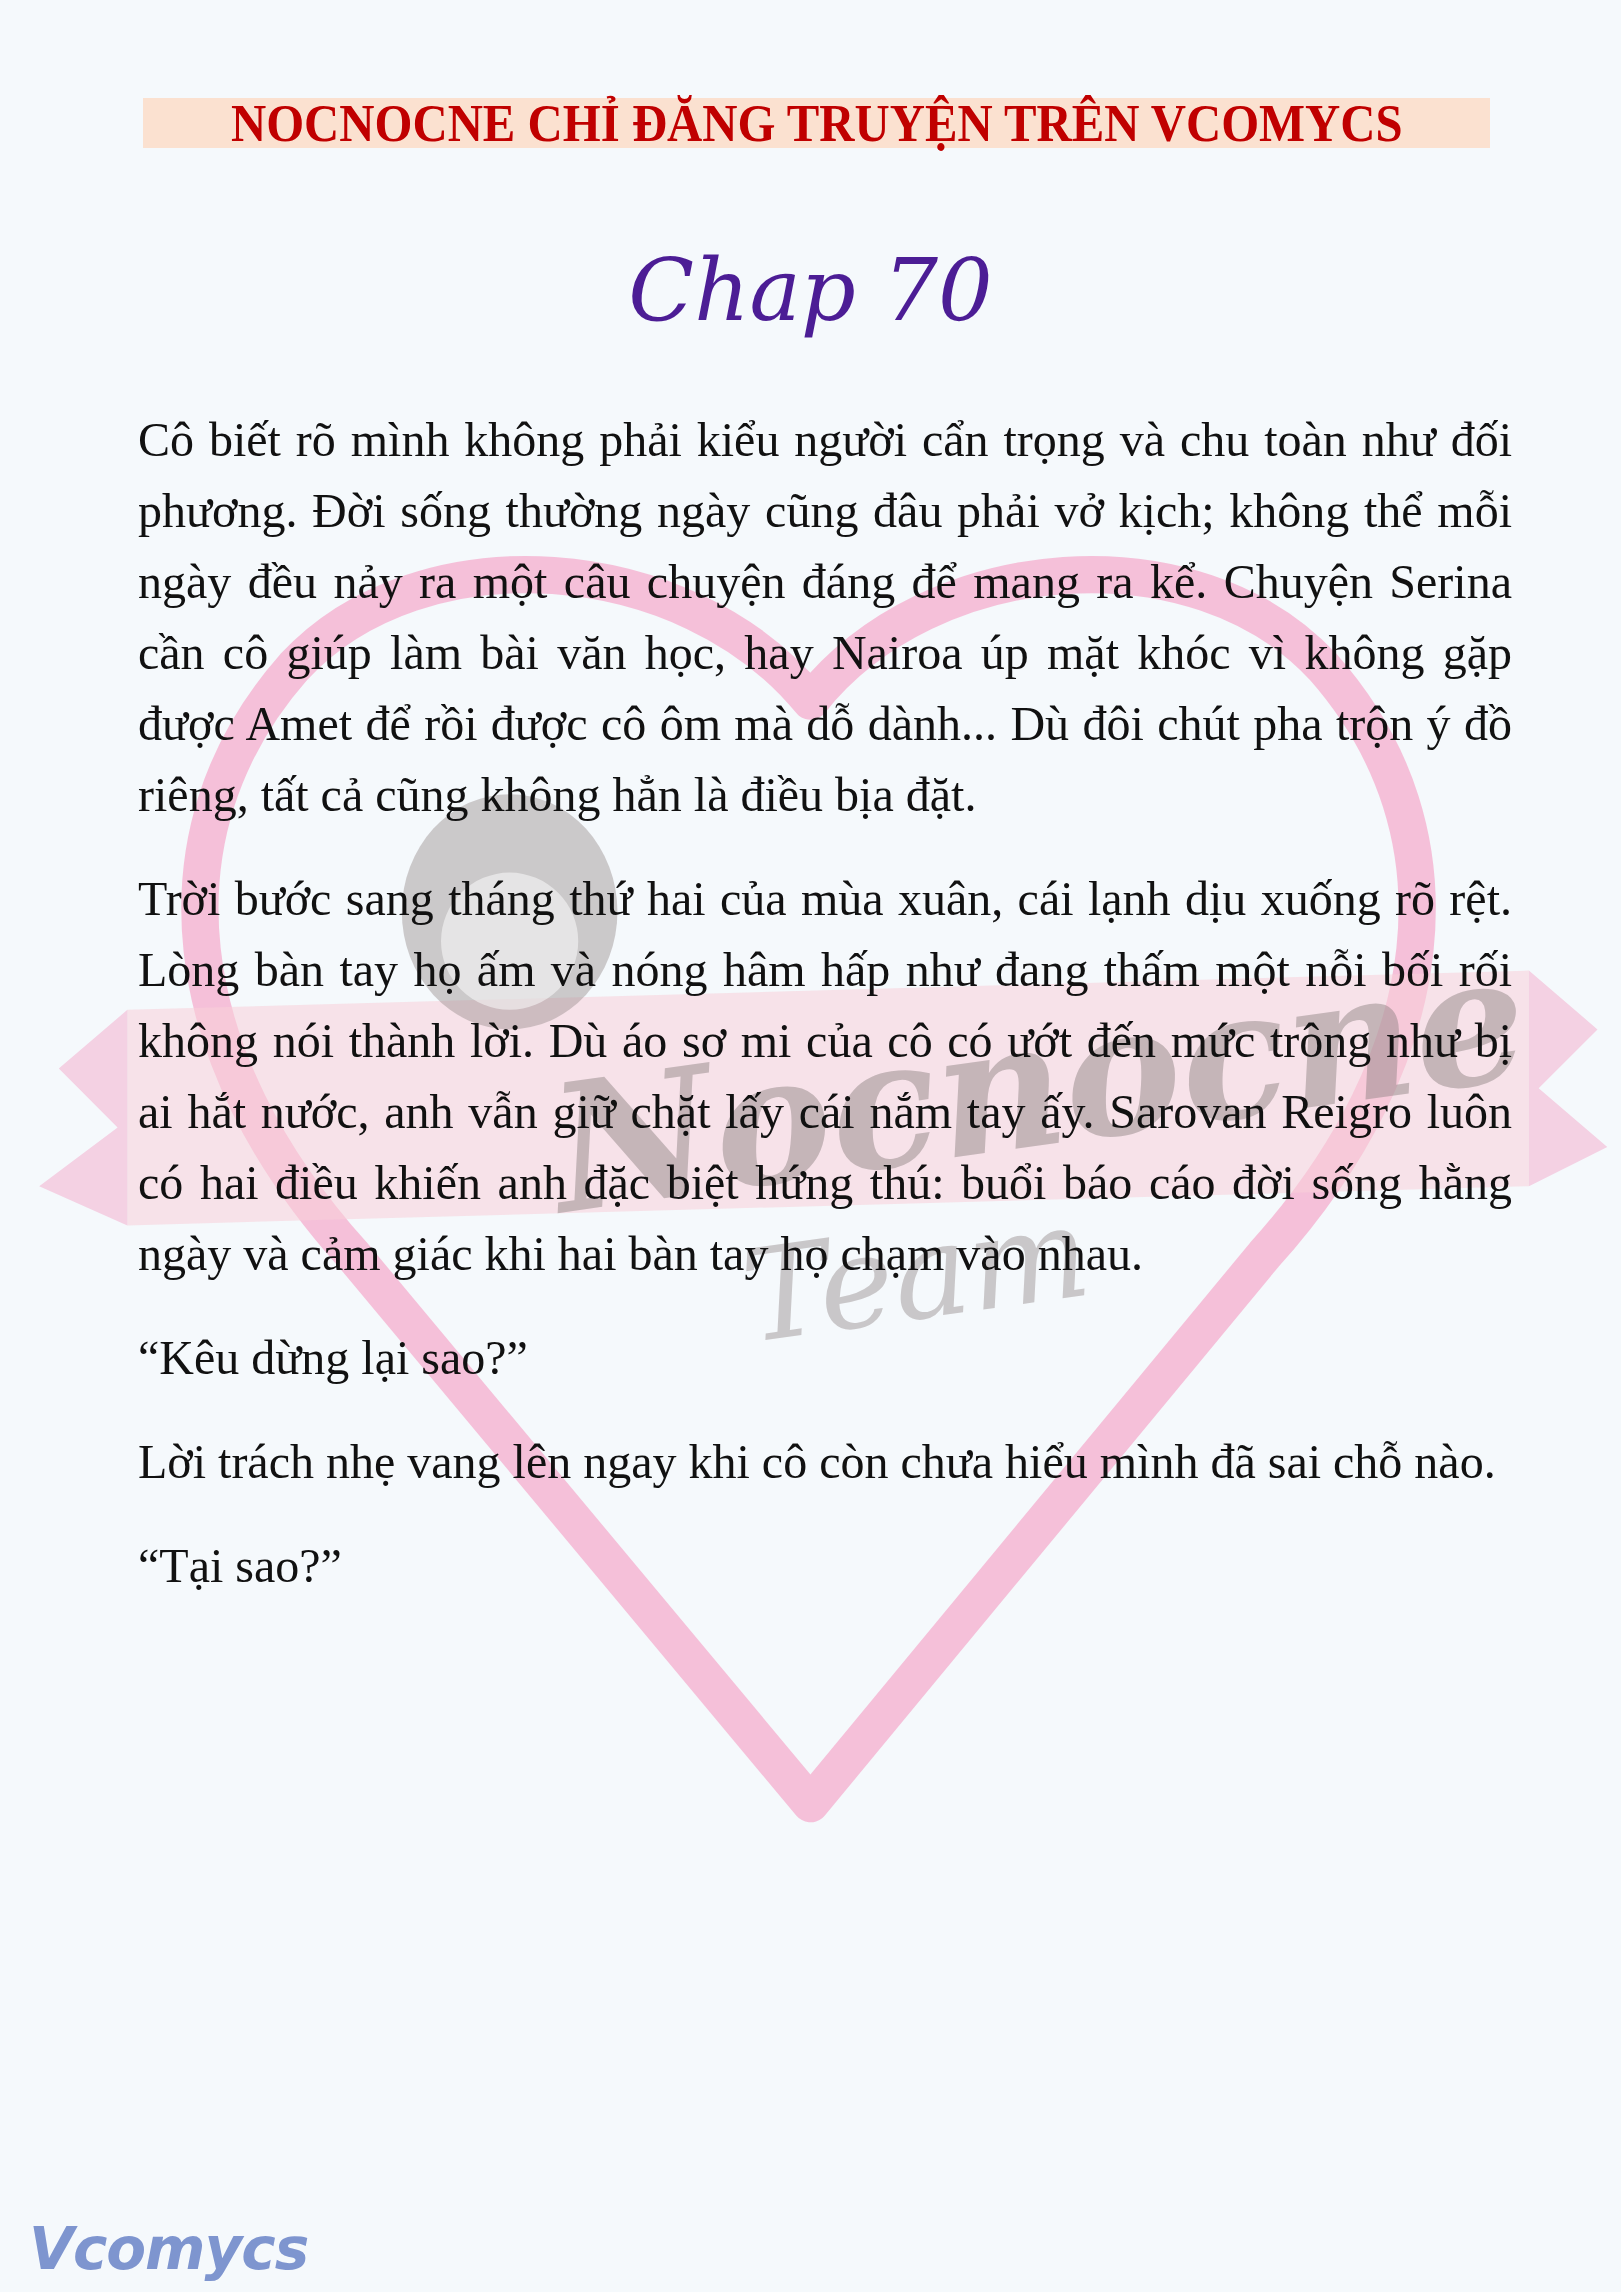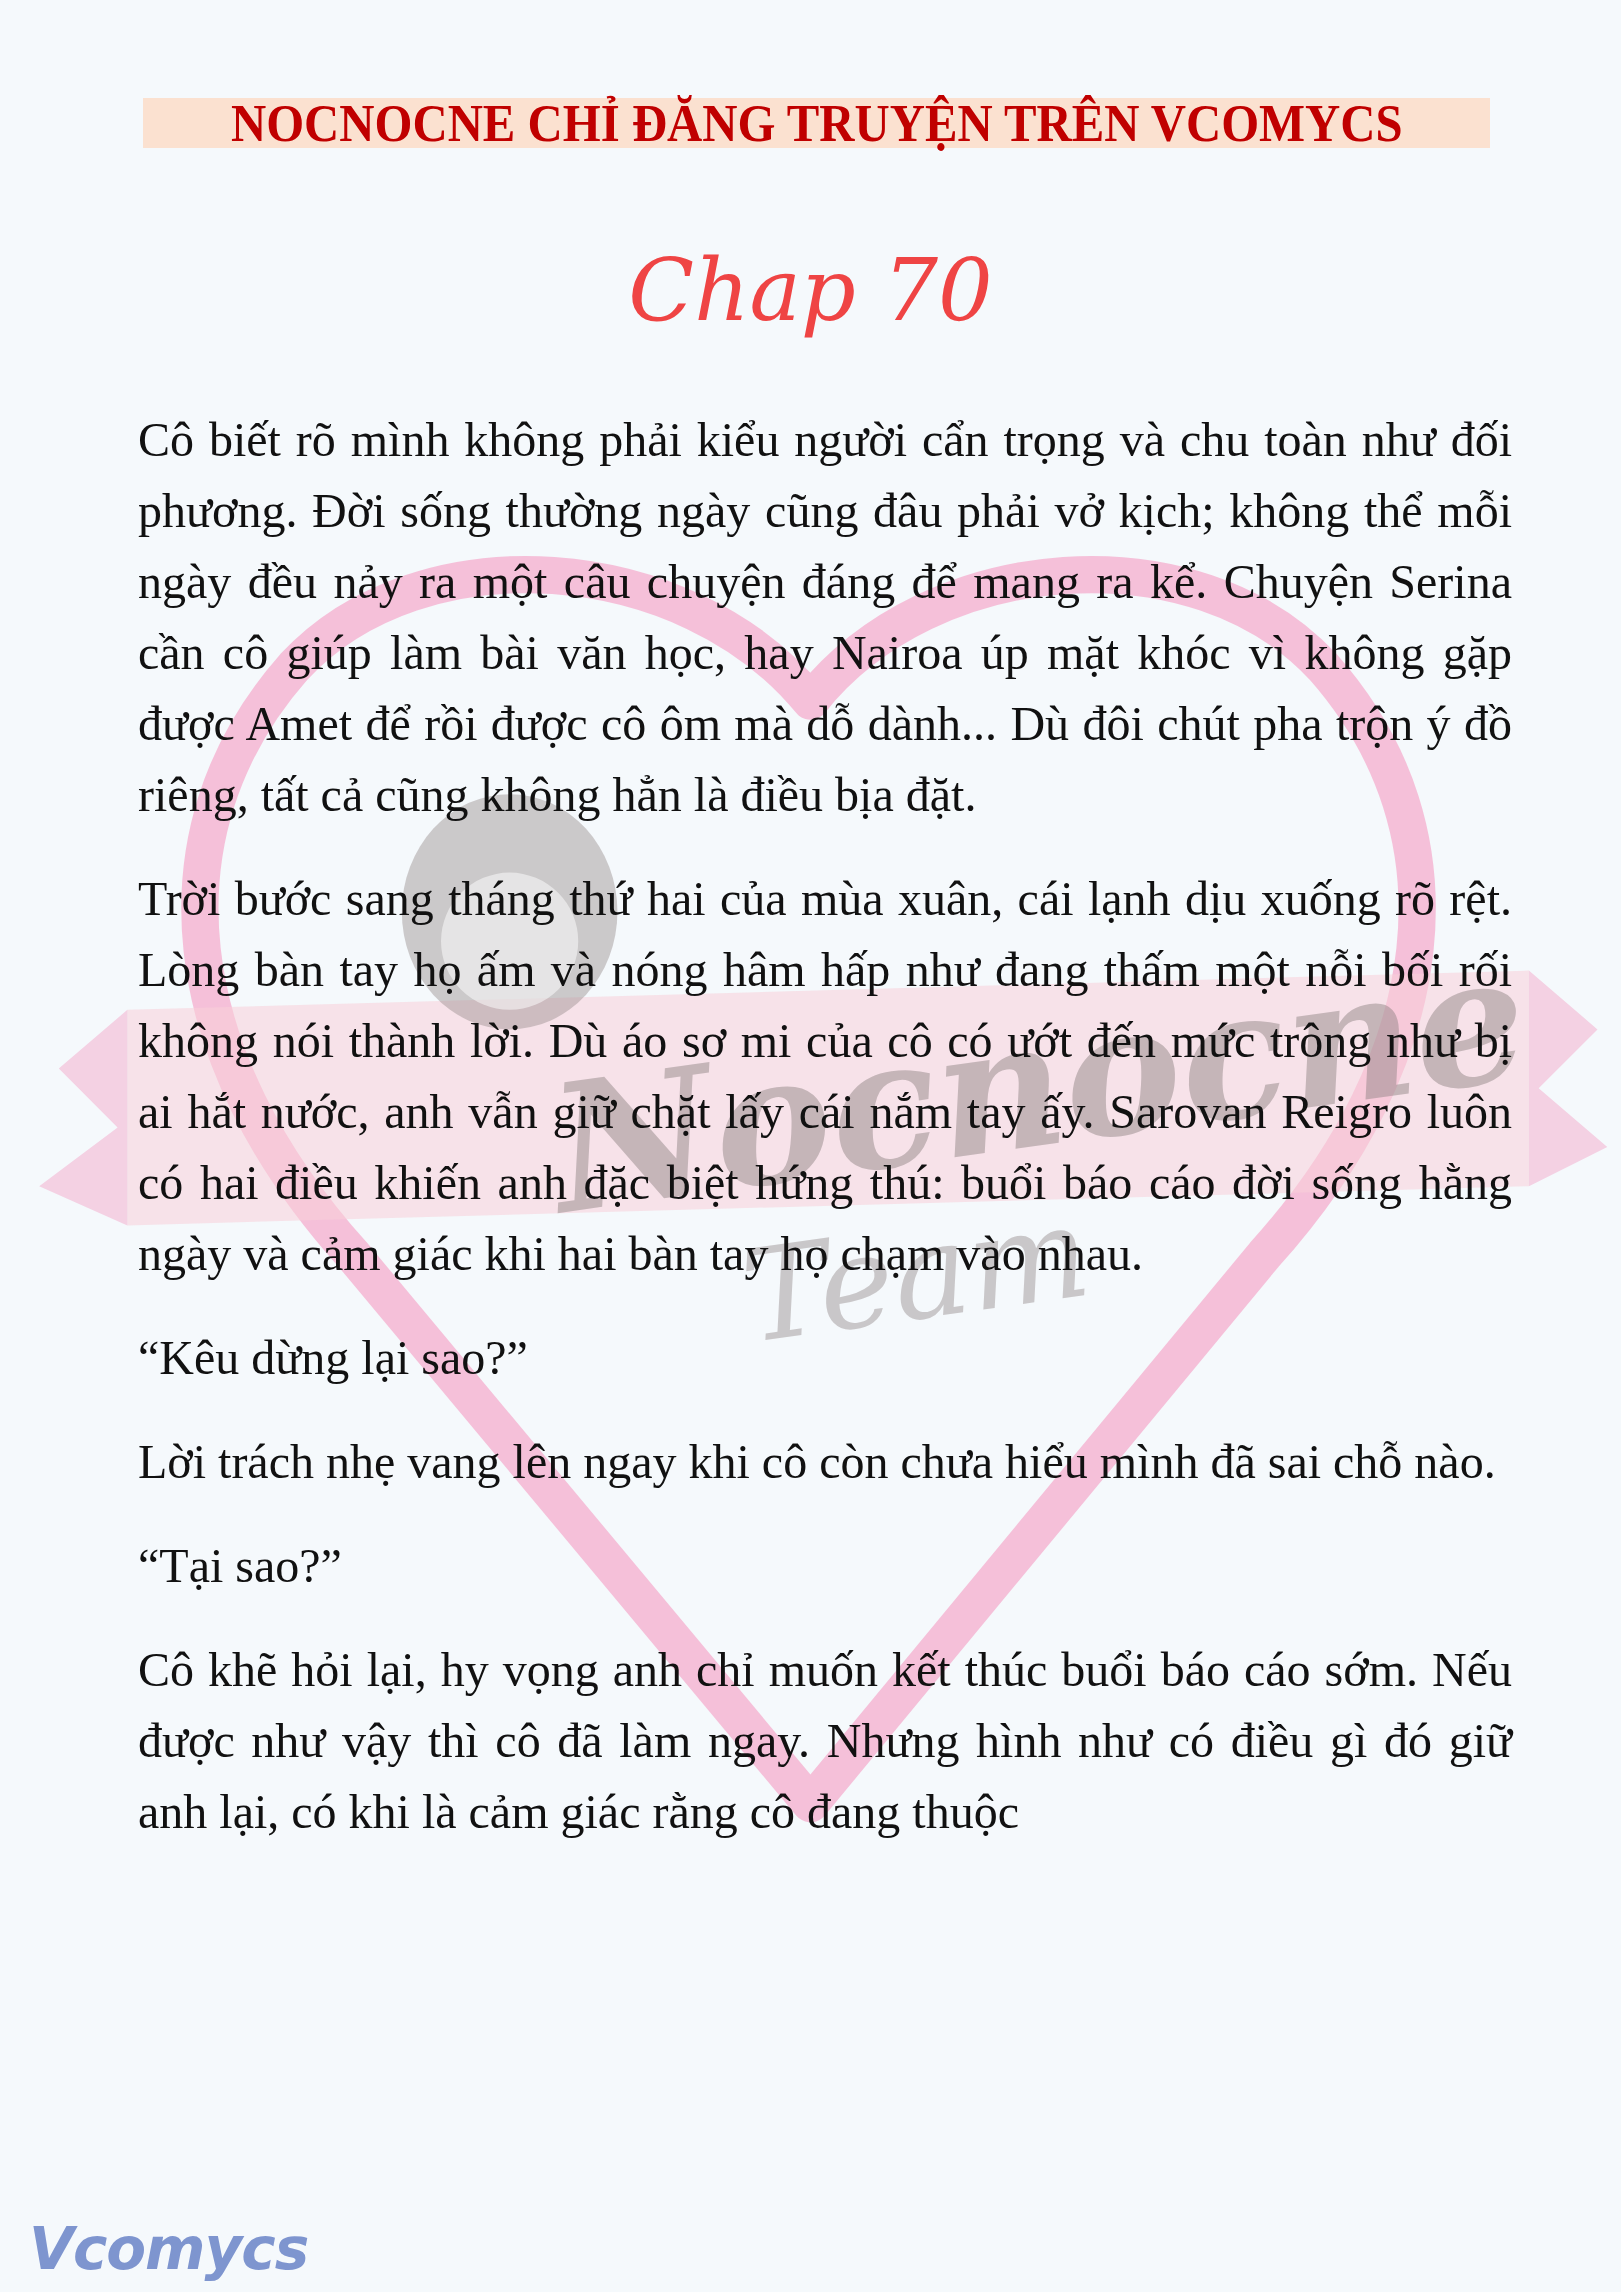--- a/index.html
+++ b/index.html
@@ -16,21 +16,21 @@
     display: flex; align-items: center; justify-content: center;
   }
   .banner span {
     font-family: "Liberation Serif", serif; font-weight: bold;
     font-size: 53px; color: #c00000; letter-spacing: 0px;
     transform: scaleX(0.92); white-space: nowrap;
   }
   .chapter-title {
     position: absolute; left: 0; top: 240px; width: 1621px; text-align: center;
     font-family: "DejaVu Serif", serif; font-style: italic; font-weight: normal;
-    font-size: 86px; color: #ef4444;
+    font-size: 86px; color: #4c1d95;
   }
   .content {
     position: absolute; left: 122px; top: 404px; width: 1390px;
   }
   .content p {
     margin: 0 0 33px 16px;
     font-size: 48px; line-height: 71px;
     text-align: justify; text-align-last: left;
   }
   .content p.quote { margin-bottom: 33px; }
@@ -65,19 +65,18 @@
 </div>
 
 <div class="chapter-title">Chap 70</div>
 
 <div class="content">
   <p>Cô biết rõ mình không phải kiểu người cẩn trọng và chu toàn như đối phương. Đời sống thường ngày cũng đâu phải vở kịch; không thể mỗi ngày đều nảy ra một câu chuyện đáng để mang ra kể. Chuyện Serina cần cô giúp làm bài văn học, hay Nairoa úp mặt khóc vì không gặp được Amet để rồi được cô ôm mà dỗ dành... Dù đôi chút pha trộn ý đồ riêng, tất cả cũng không hẳn là điều bịa đặt.</p>
   <p>Trời bước sang tháng thứ hai của mùa xuân, cái lạnh dịu xuống rõ rệt. Lòng bàn tay họ ấm và nóng hâm hấp như đang thấm một nỗi bối rối không nói thành lời. Dù áo sơ mi của cô có ướt đến mức trông như bị ai hắt nước, anh vẫn giữ chặt lấy cái nắm tay ấy. Sarovan Reigro luôn có hai điều khiến anh đặc biệt hứng thú: buổi báo cáo đời sống hằng ngày và cảm giác khi hai bàn tay họ chạm vào nhau.</p>
   <p class="quote">“Kêu dừng lại sao?”</p>
   <p>Lời trách nhẹ vang lên ngay khi cô còn chưa hiểu mình đã sai chỗ nào.</p>
   <p class="quote">“Tại sao?”</p>
-  <p>Cô khẽ hỏi lại, hy vọng anh chỉ muốn kết thúc buổi báo cáo sớm. Nếu được như vậy thì cô đã làm ngay. Nhưng hình như có điều gì đó giữ anh lại, có khi là cảm giác rằng cô đang thuộc</p>
 </div>
 
 <div class="logo">
   <span>Vcomycs</span>
 </div>
 
 
 </body></html>

